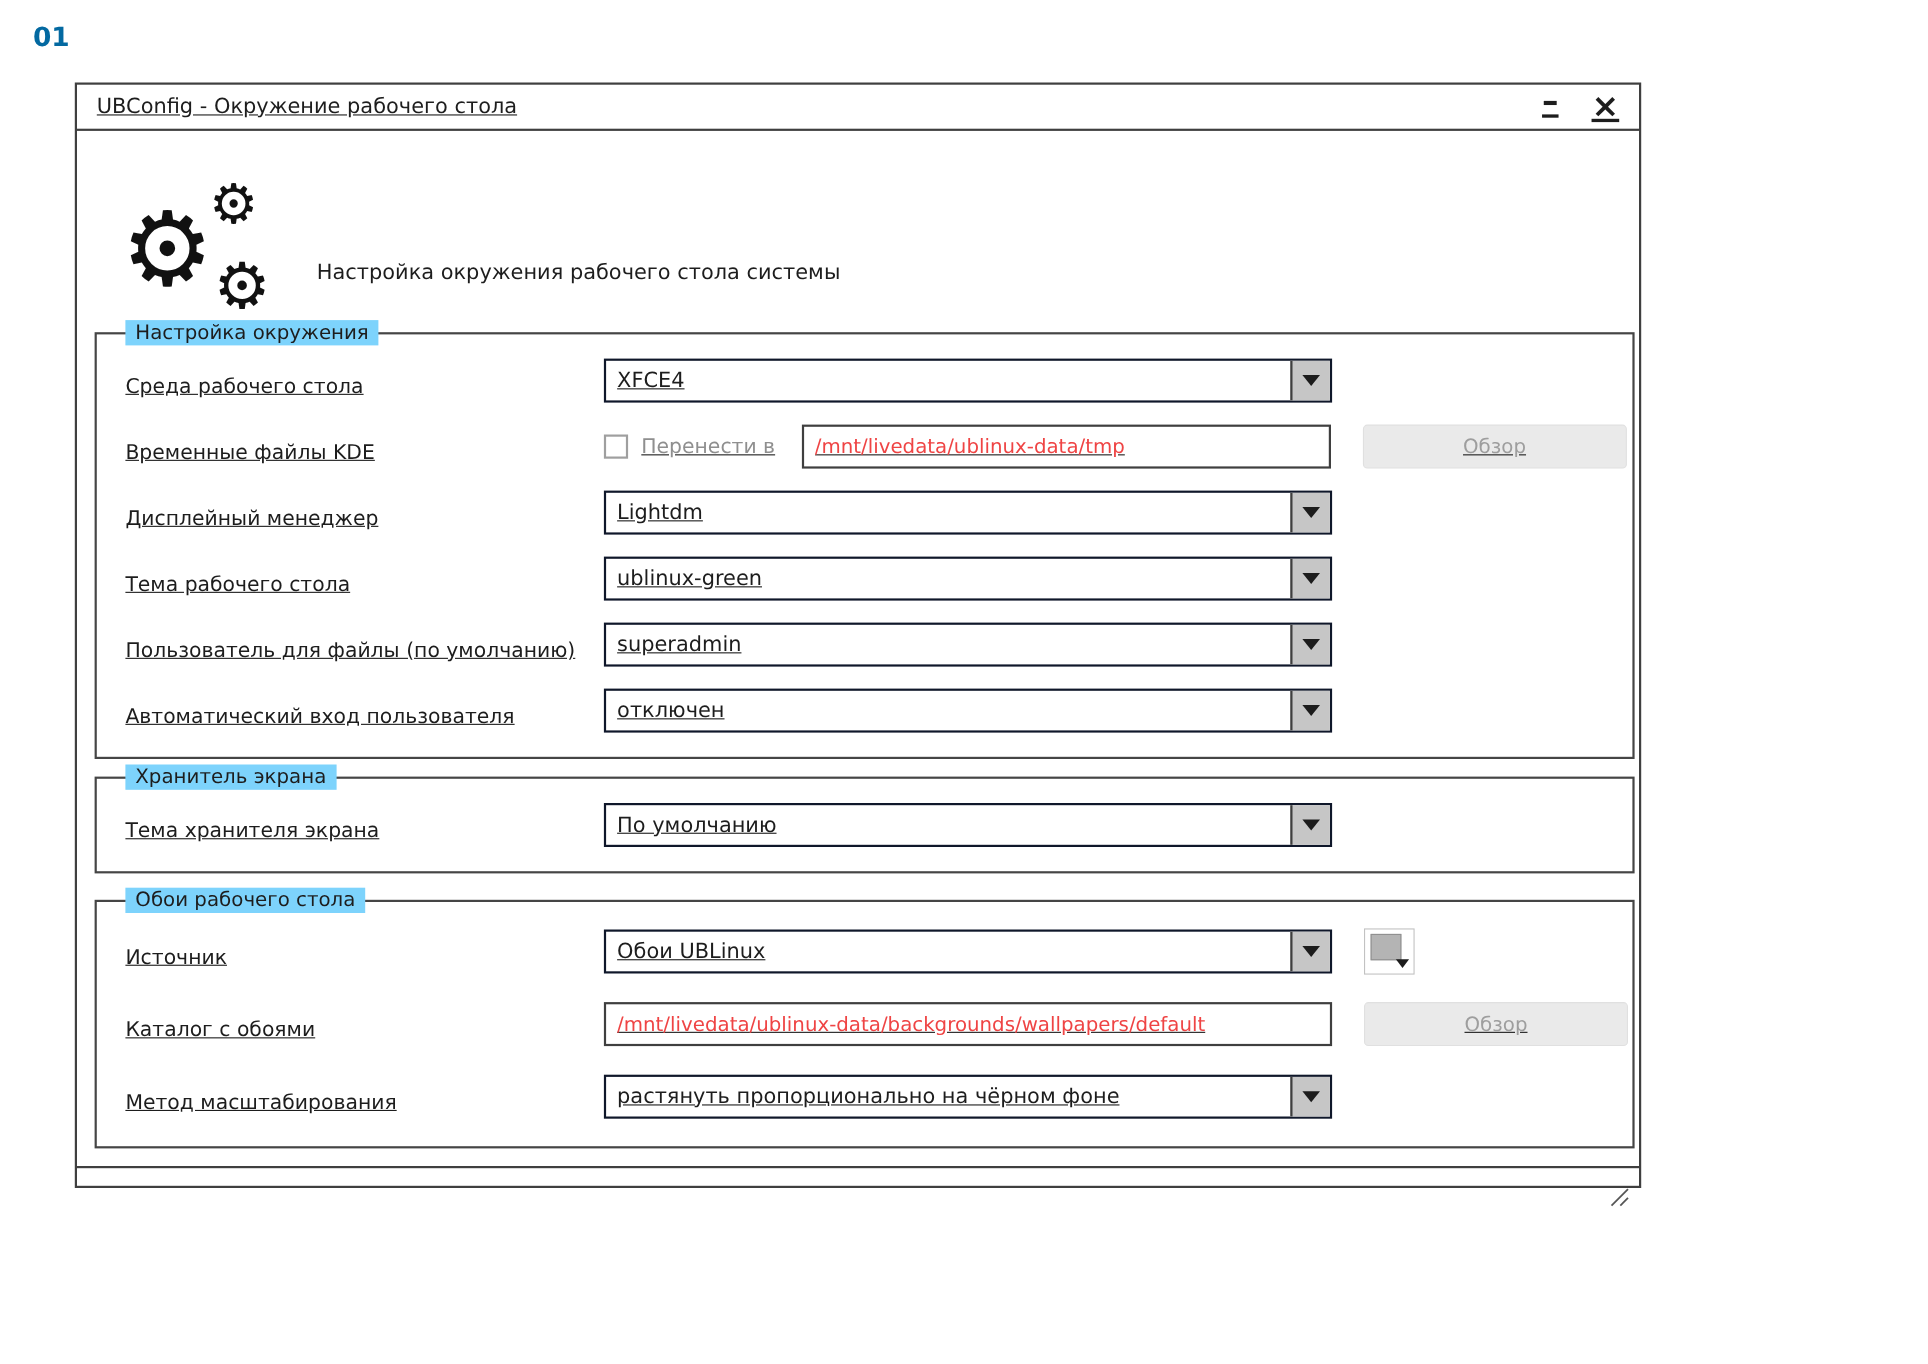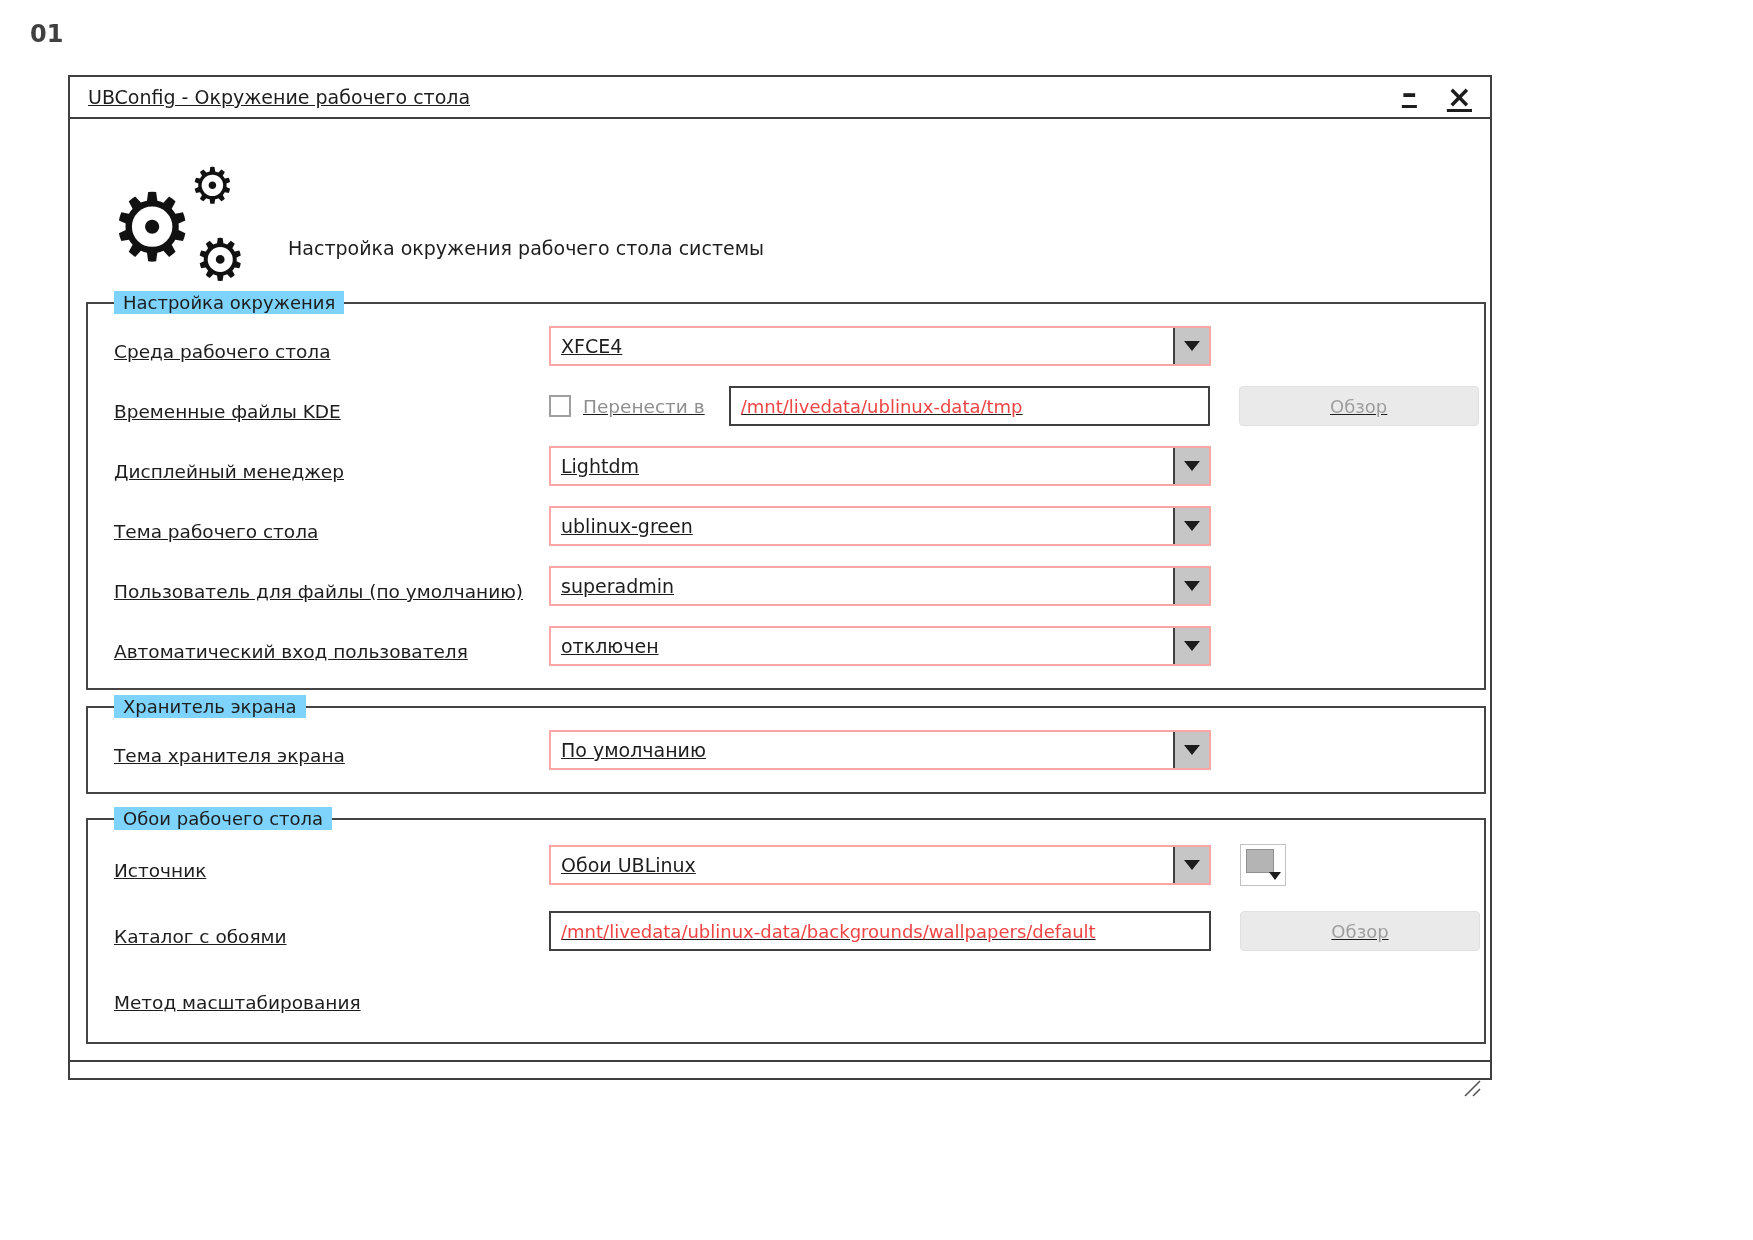--- a/index.html
+++ b/index.html
@@ -3,21 +3,21 @@
 <meta charset="utf-8">
 <style>
   * { box-sizing: border-box; }
   html,body { margin:0; padding:0; background:#ffffff; }
   body {
     width:1753px; height:1240px; position:relative;
     font-family:"DejaVu Sans", sans-serif; color:#1d1d1d;
   }
   .page-label {
     position:absolute; top:20px; left:30px;
-    font-size:24px; font-weight:bold; color:#404040;
+    font-size:24px; font-weight:bold; color:#0369a1;
   }
   .window {
     position:absolute; left:68px; top:75px; width:1424px; height:1005px;
     border:2px solid #3f3f3f; background:#fff;
     display:flex; flex-direction:column;text-decoration:underline;
   }
   .titlebar {
     height:42px; flex:0 0 42px; border-bottom:2px solid #3f3f3f;
     display:flex; align-items:center; padding:0 18px;
   }
@@ -42,21 +42,21 @@
   .legend {
     position:absolute; top:-13px; left:26px; background:#7dd3fc;
     padding:0 9px; font-size:18px; line-height:1.3;
   }
   .row { display:flex; align-items:center; height:60px; padding-left:26px; }
   .row.tall { height:66px; }
   .row-label { flex:0 0 435px; width:435px; font-size:18.5px; white-space:nowrap;margin-top:11px; }
 
   .combo {
     display:flex; align-items:stretch; width:662px; height:40px;
-    border:2px solid #fca5a5; background:#fff; cursor:default;
+    border:2px solid #0f172a; background:#fff; cursor:default;
   }
   .combo-value {
     flex:1; display:flex; align-items:center; padding:0 10px;
     font-size:19px; white-space:nowrap; overflow:hidden;
   }
   .combo-btn {
     width:36px; flex:0 0 36px; border-left:2px solid #3f3f3f; background:#c6c6c6;
     display:flex; align-items:center; justify-content:center;
   }
   .tri-down {
@@ -216,20 +216,26 @@
       </div>
 
       <div class="row tall">
         <span class="row-label">Каталог с обоями</span>
         <input class="text-input input-dir" value="/mnt/livedata/ublinux-data/backgrounds/wallpapers/default" style="">
         <button class="browse-btn">Обзор</button>
       </div>
 
       <div class="row tall">
         <span class="row-label">Метод масштабирования</span>
+        <div class="combo">
+          <span class="combo-value">растянуть пропорционально на чёрном фоне</span>
+          <span class="combo-btn">
+              <span class="tri-down"></span>
+            </span>
+        </div>
       </div>
     </div>
 
   </div>
 
   <div class="statusbar">
     <svg class="resize-grip" width="20" height="20" viewBox="0 0 20 20">
       <line x1="3" y1="18" x2="18" y2="3" stroke="#555555" stroke-width="1.6"></line>
       <line x1="11" y1="18" x2="18" y2="11" stroke="#555555" stroke-width="1.6"></line>
     </svg>

